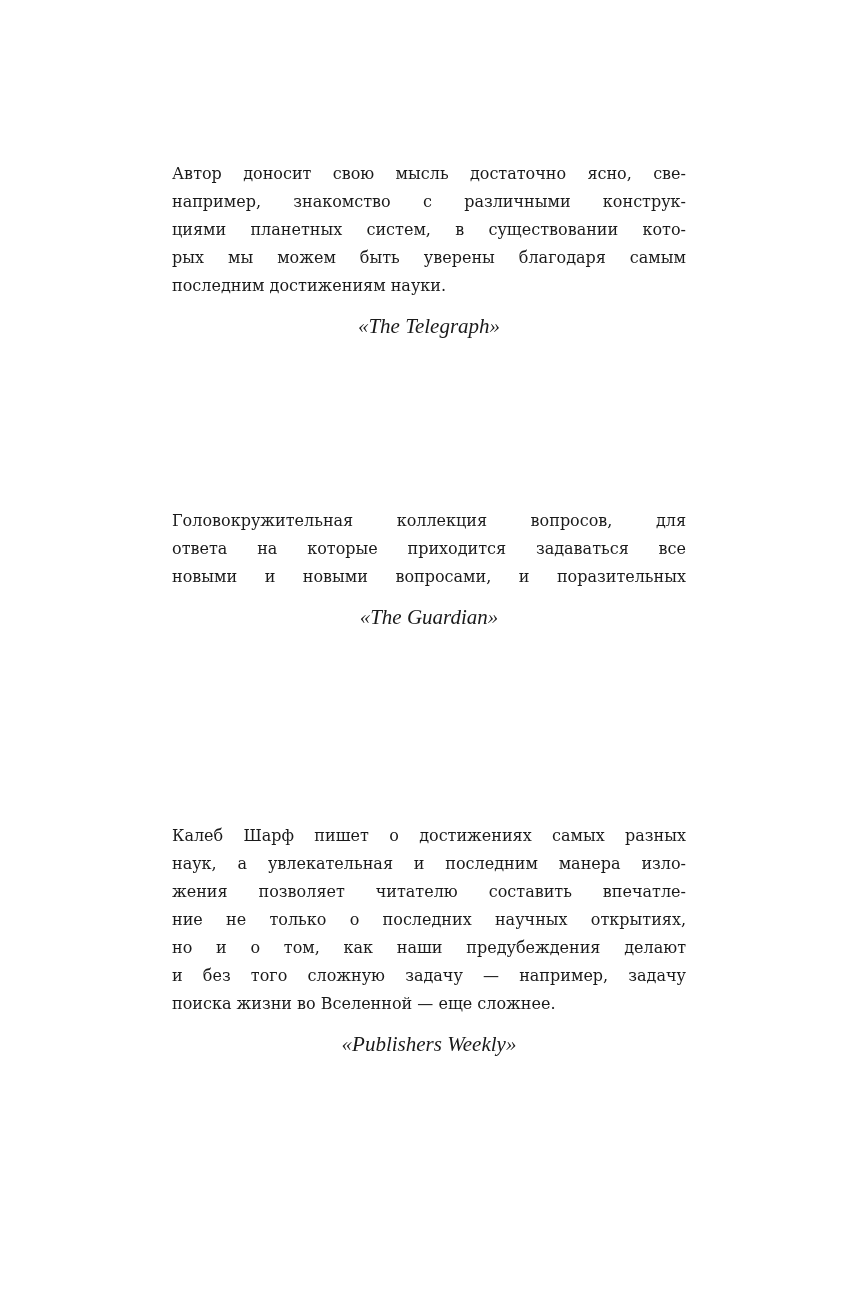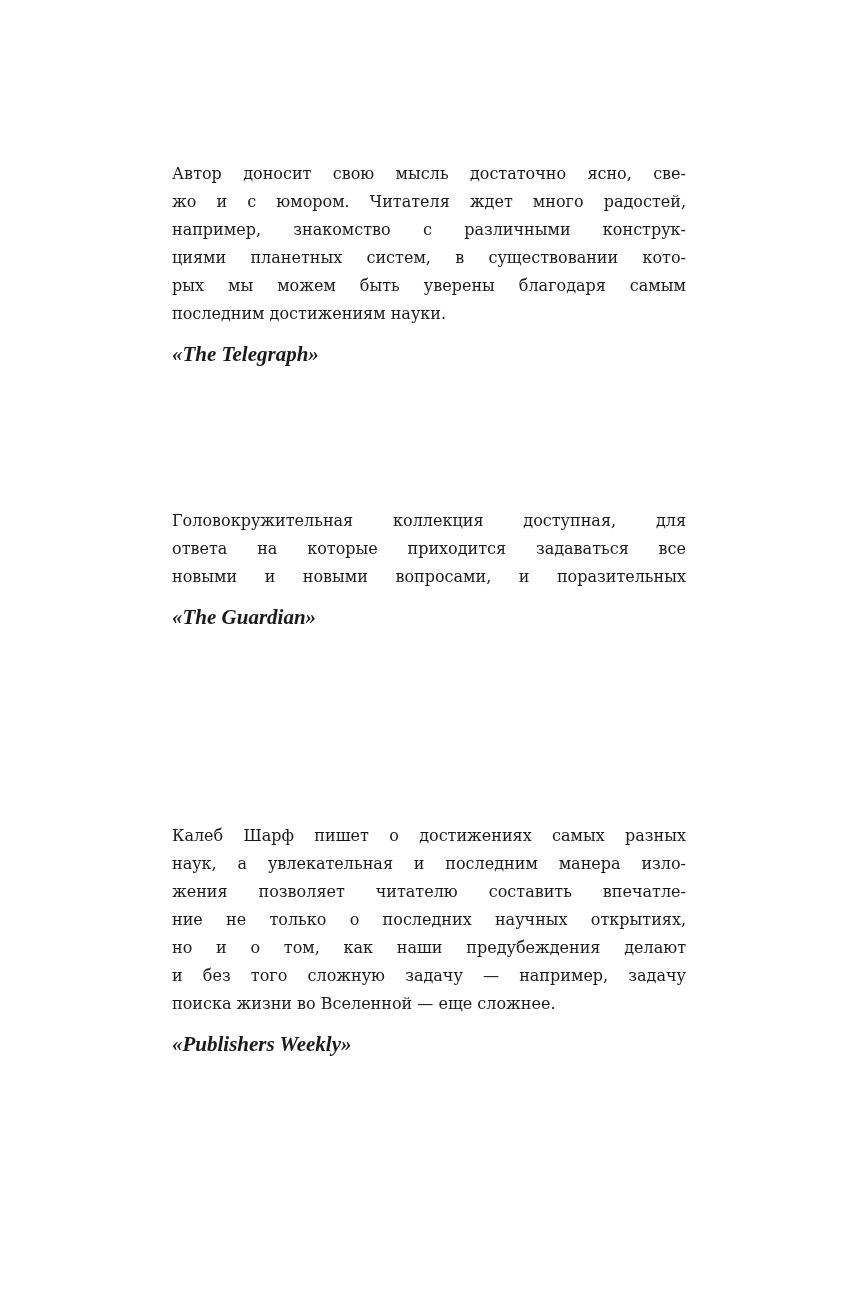--- a/index.html
+++ b/index.html
@@ -39,47 +39,46 @@
     .quote-line.last {
       text-align-last: left;
     }
     .attribution {
       display: block;
       margin-top: 12px;
       height: 28px;
       line-height: 28px;
       font-size: 20px;
       font-style: italic;
-      font-weight: bold;
-      text-align: left;
+      font-weight: normal;
+      text-align: center;
       white-space: nowrap;
       font-family: "Liberation Serif", "DejaVu Serif", serif;
       font-size: 21px;
     }
     #q1 { top: 160px; }
     #q2 { top: 507px; }
     #q3 { top: 822px; }
   </style>
 </head>
 <body>
 
 <div class="page">
 
   <div class="quote-block" id="q1">
     <span class="quote-line">Автор доносит свою мысль достаточно ясно, све-</span>
-    <span class="quote-line">жо и с юмором. Читателя ждет много радостей,</span>
     <span class="quote-line">например, знакомство с различными конструк-</span>
     <span class="quote-line">циями планетных систем, в существовании кото-</span>
     <span class="quote-line">рых мы можем быть уверены благодаря самым</span>
     <span class="quote-line last">последним достижениям науки.</span>
     <span class="attribution">«The Telegraph»</span>
   </div>
 
   <div class="quote-block" id="q2">
-    <span class="quote-line">Головокружительная коллекция доступная, для</span>
+    <span class="quote-line">Головокружительная коллекция вопросов, для</span>
     <span class="quote-line">ответа на которые приходится задаваться все</span>
     <span class="quote-line">новыми и новыми вопросами, и поразительных</span>
     <span class="attribution">«The Guardian»</span>
   </div>
 
   <div class="quote-block" id="q3">
     <span class="quote-line">Калеб Шарф пишет о достижениях самых разных</span>
     <span class="quote-line">наук, а увлекательная и последним манера изло-</span>
     <span class="quote-line">жения позволяет читателю составить впечатле-</span>
     <span class="quote-line">ние не только о последних научных открытиях,</span>

